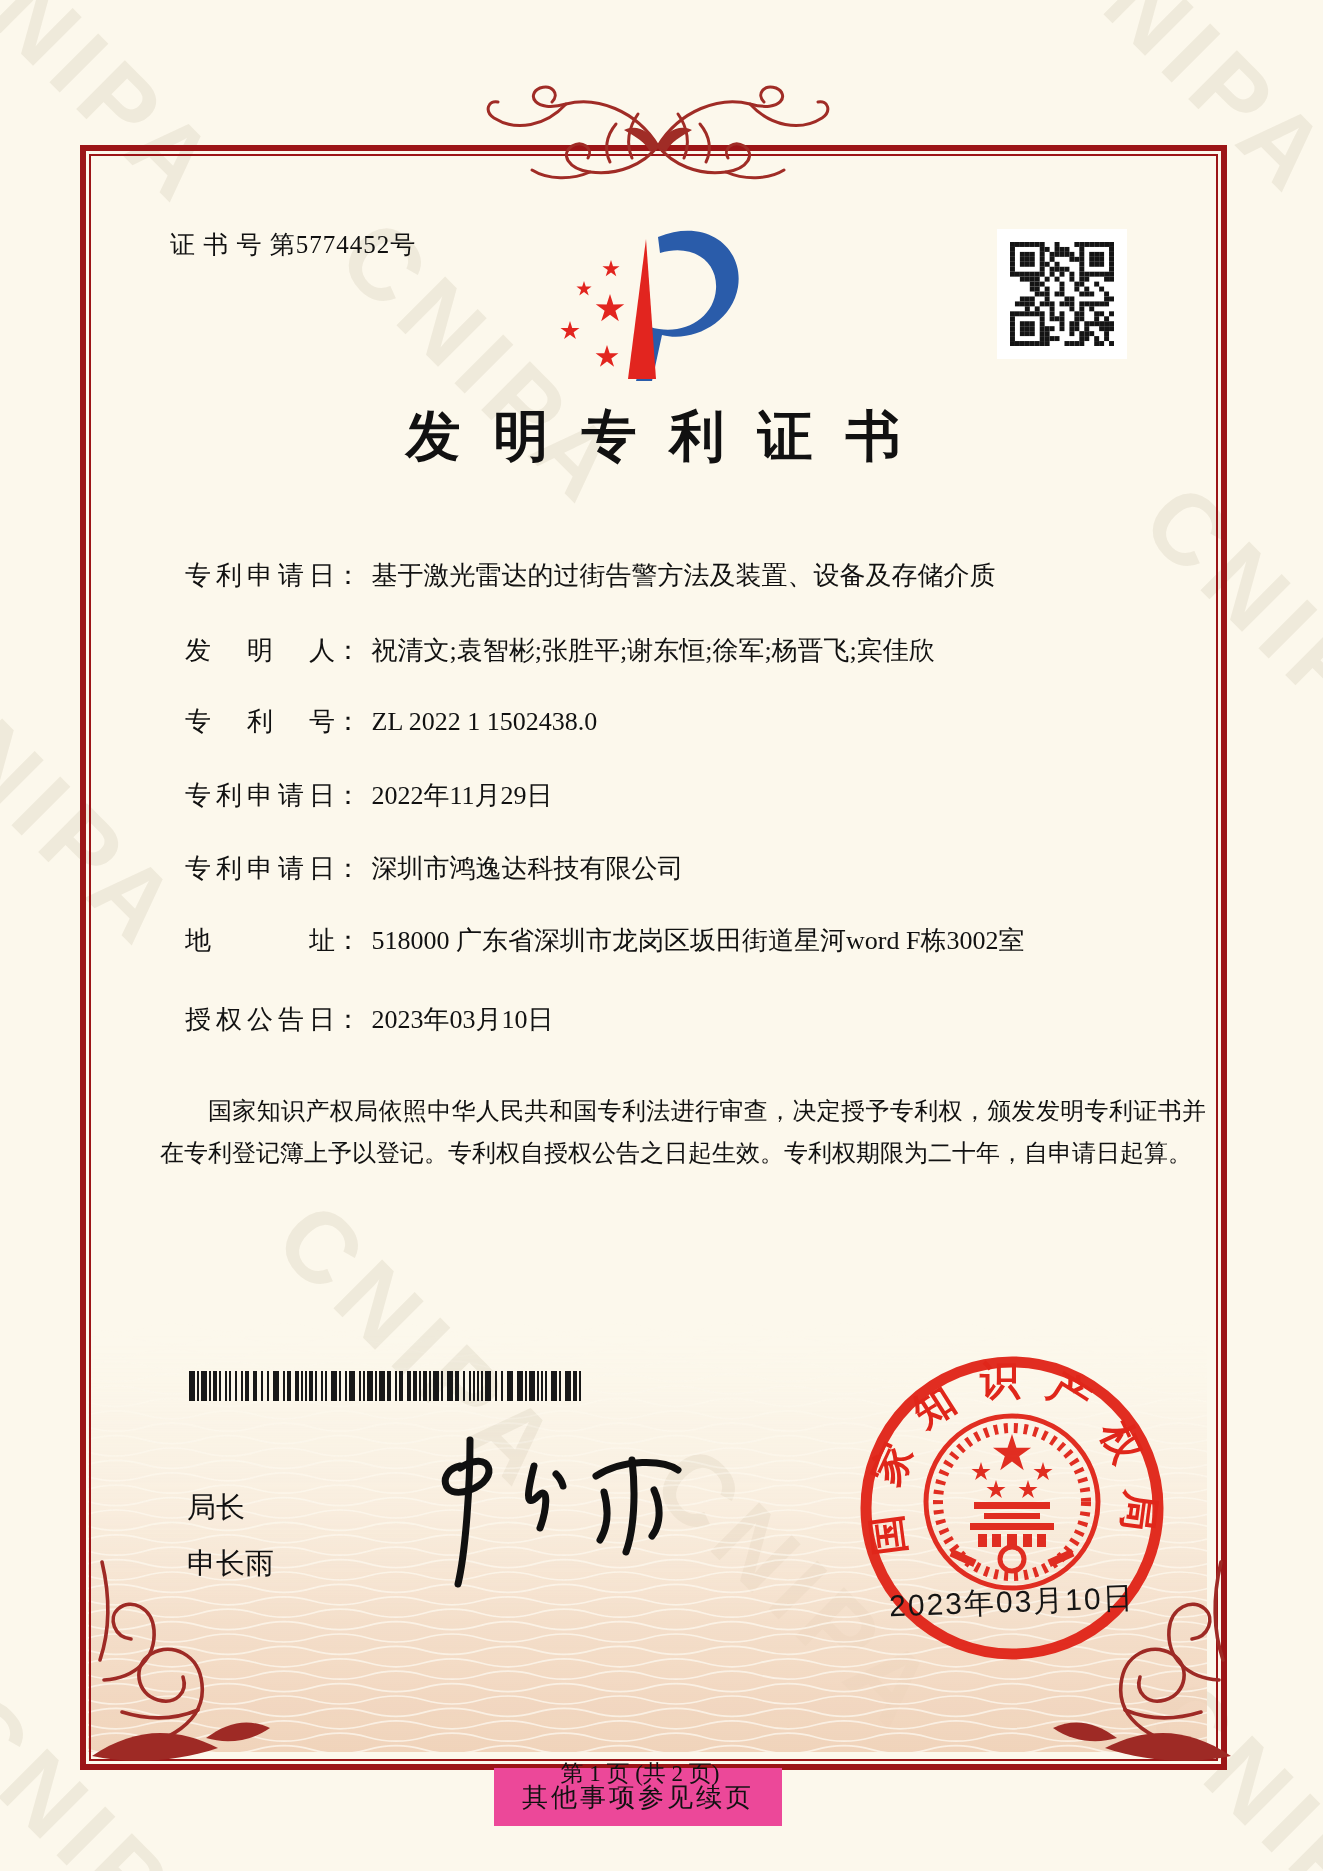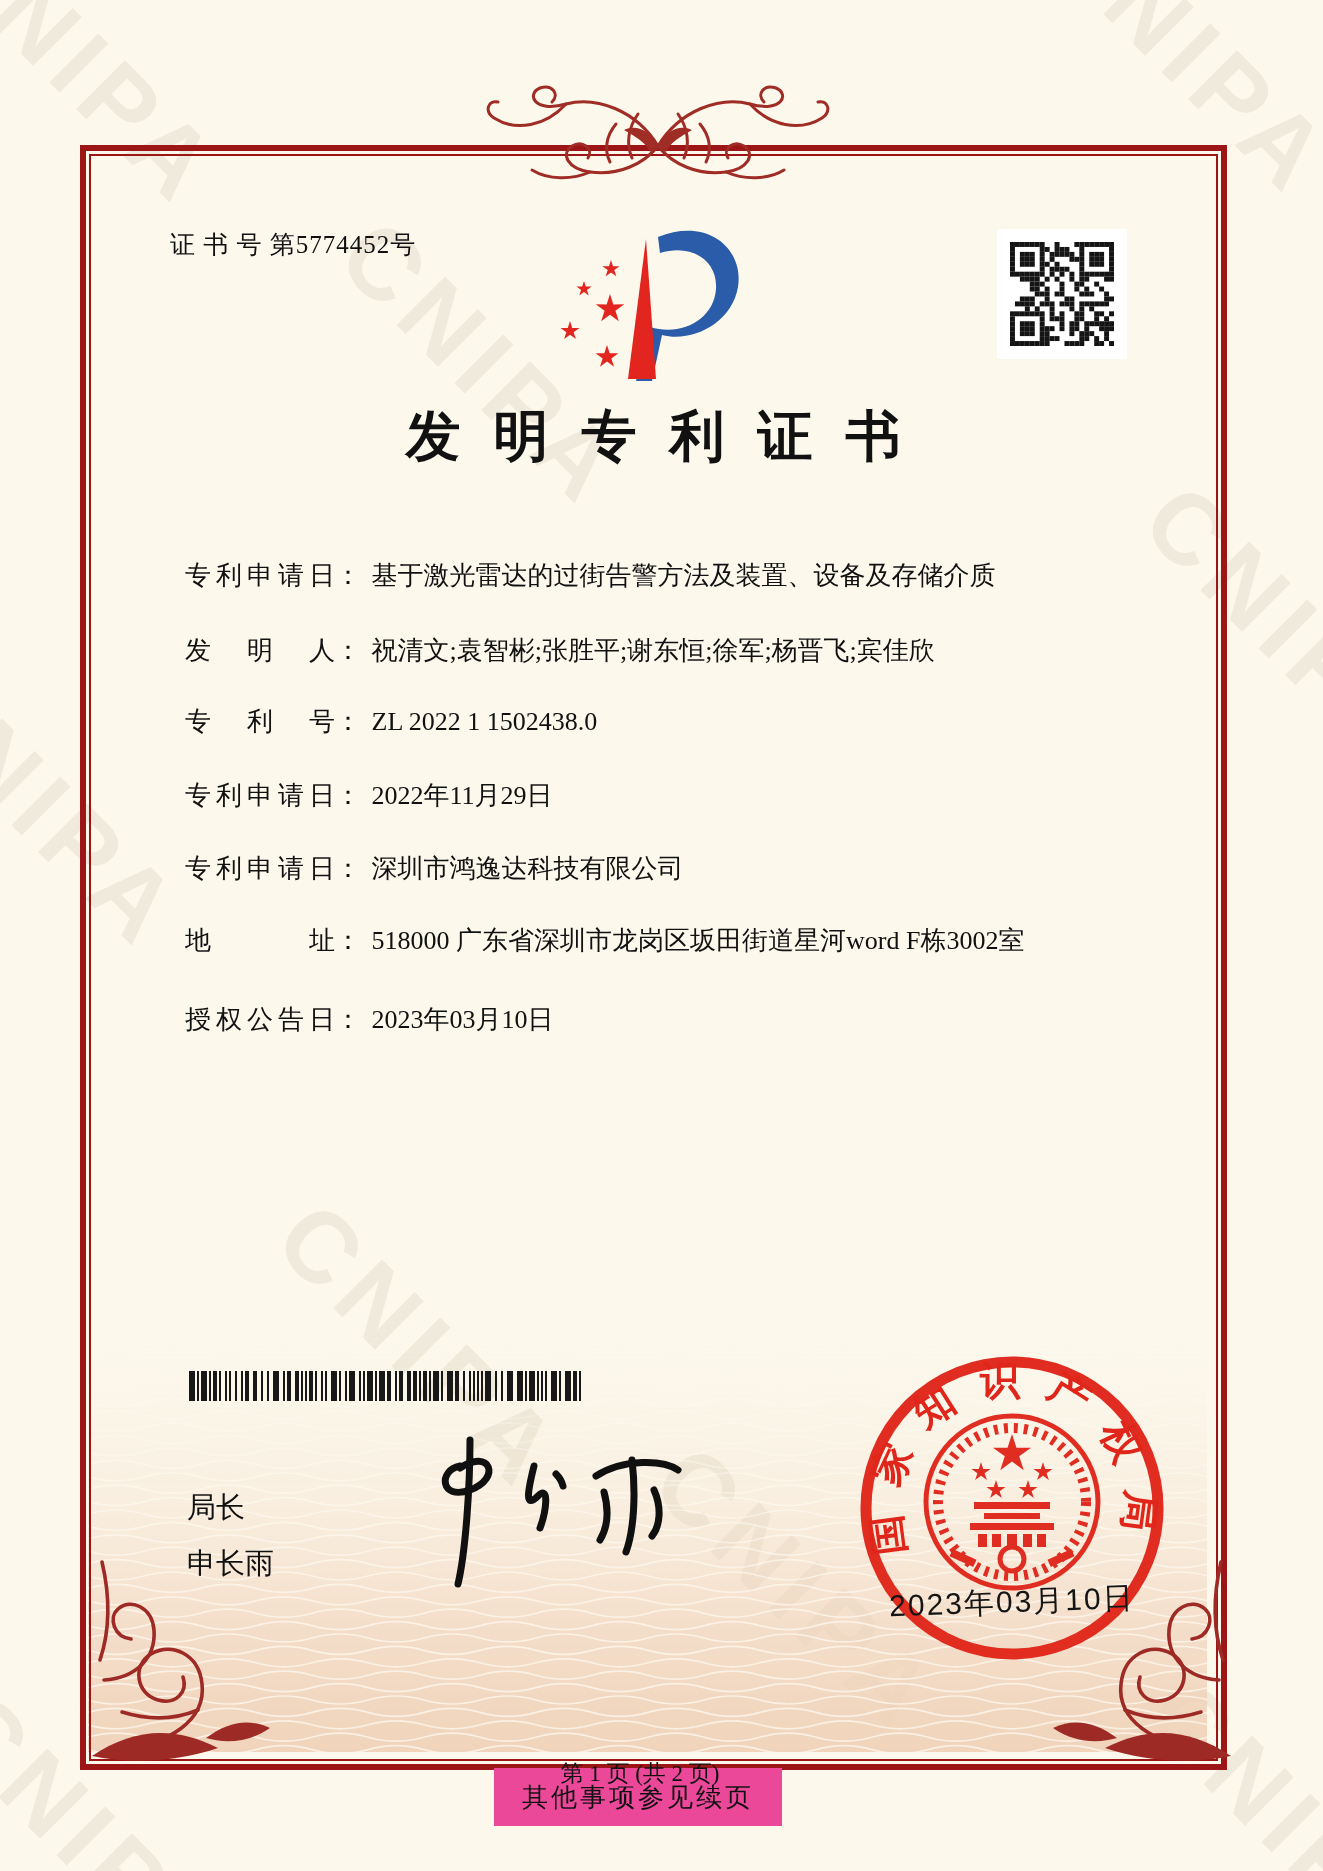--- a/index.html
+++ b/index.html
@@ -432,20 +432,21 @@
 <div class="row" style="top:921px">
   <span class="f-label">地址</span><span class="f-colon">：</span>
   <span class="f-value wrap">518000 广东省深圳市龙岗区坂田街道星河word F栋3002室</span>
 </div>
 <div class="row" style="top:1000px">
   <span class="f-label">授权公告日</span><span class="f-colon">：</span>
   <span class="f-value">2023年03月10日</span>
 </div>
 
 <div class="body-text">
+  <p>国家知识产权局依照中华人民共和国专利法进行审查，决定授予专利权，颁发发明专利证书并在专利登记簿上予以登记。专利权自授权公告之日起生效。专利权期限为二十年，自申请日起算。</p>
 </div>
 
 <div class="barcode">
   <svg id="bcsvg" width="398" height="30" xmlns="http://www.w3.org/2000/svg">
       <rect x="0" y="0" width="6" height="30" fill="#181818"></rect>
       <rect x="8" y="0" width="2" height="30" fill="#181818"></rect>
       <rect x="12" y="0" width="6" height="30" fill="#181818"></rect>
       <rect x="20" y="0" width="2" height="30" fill="#181818"></rect>
       <rect x="24" y="0" width="4" height="30" fill="#181818"></rect>
       <rect x="30" y="0" width="2" height="30" fill="#181818"></rect>

